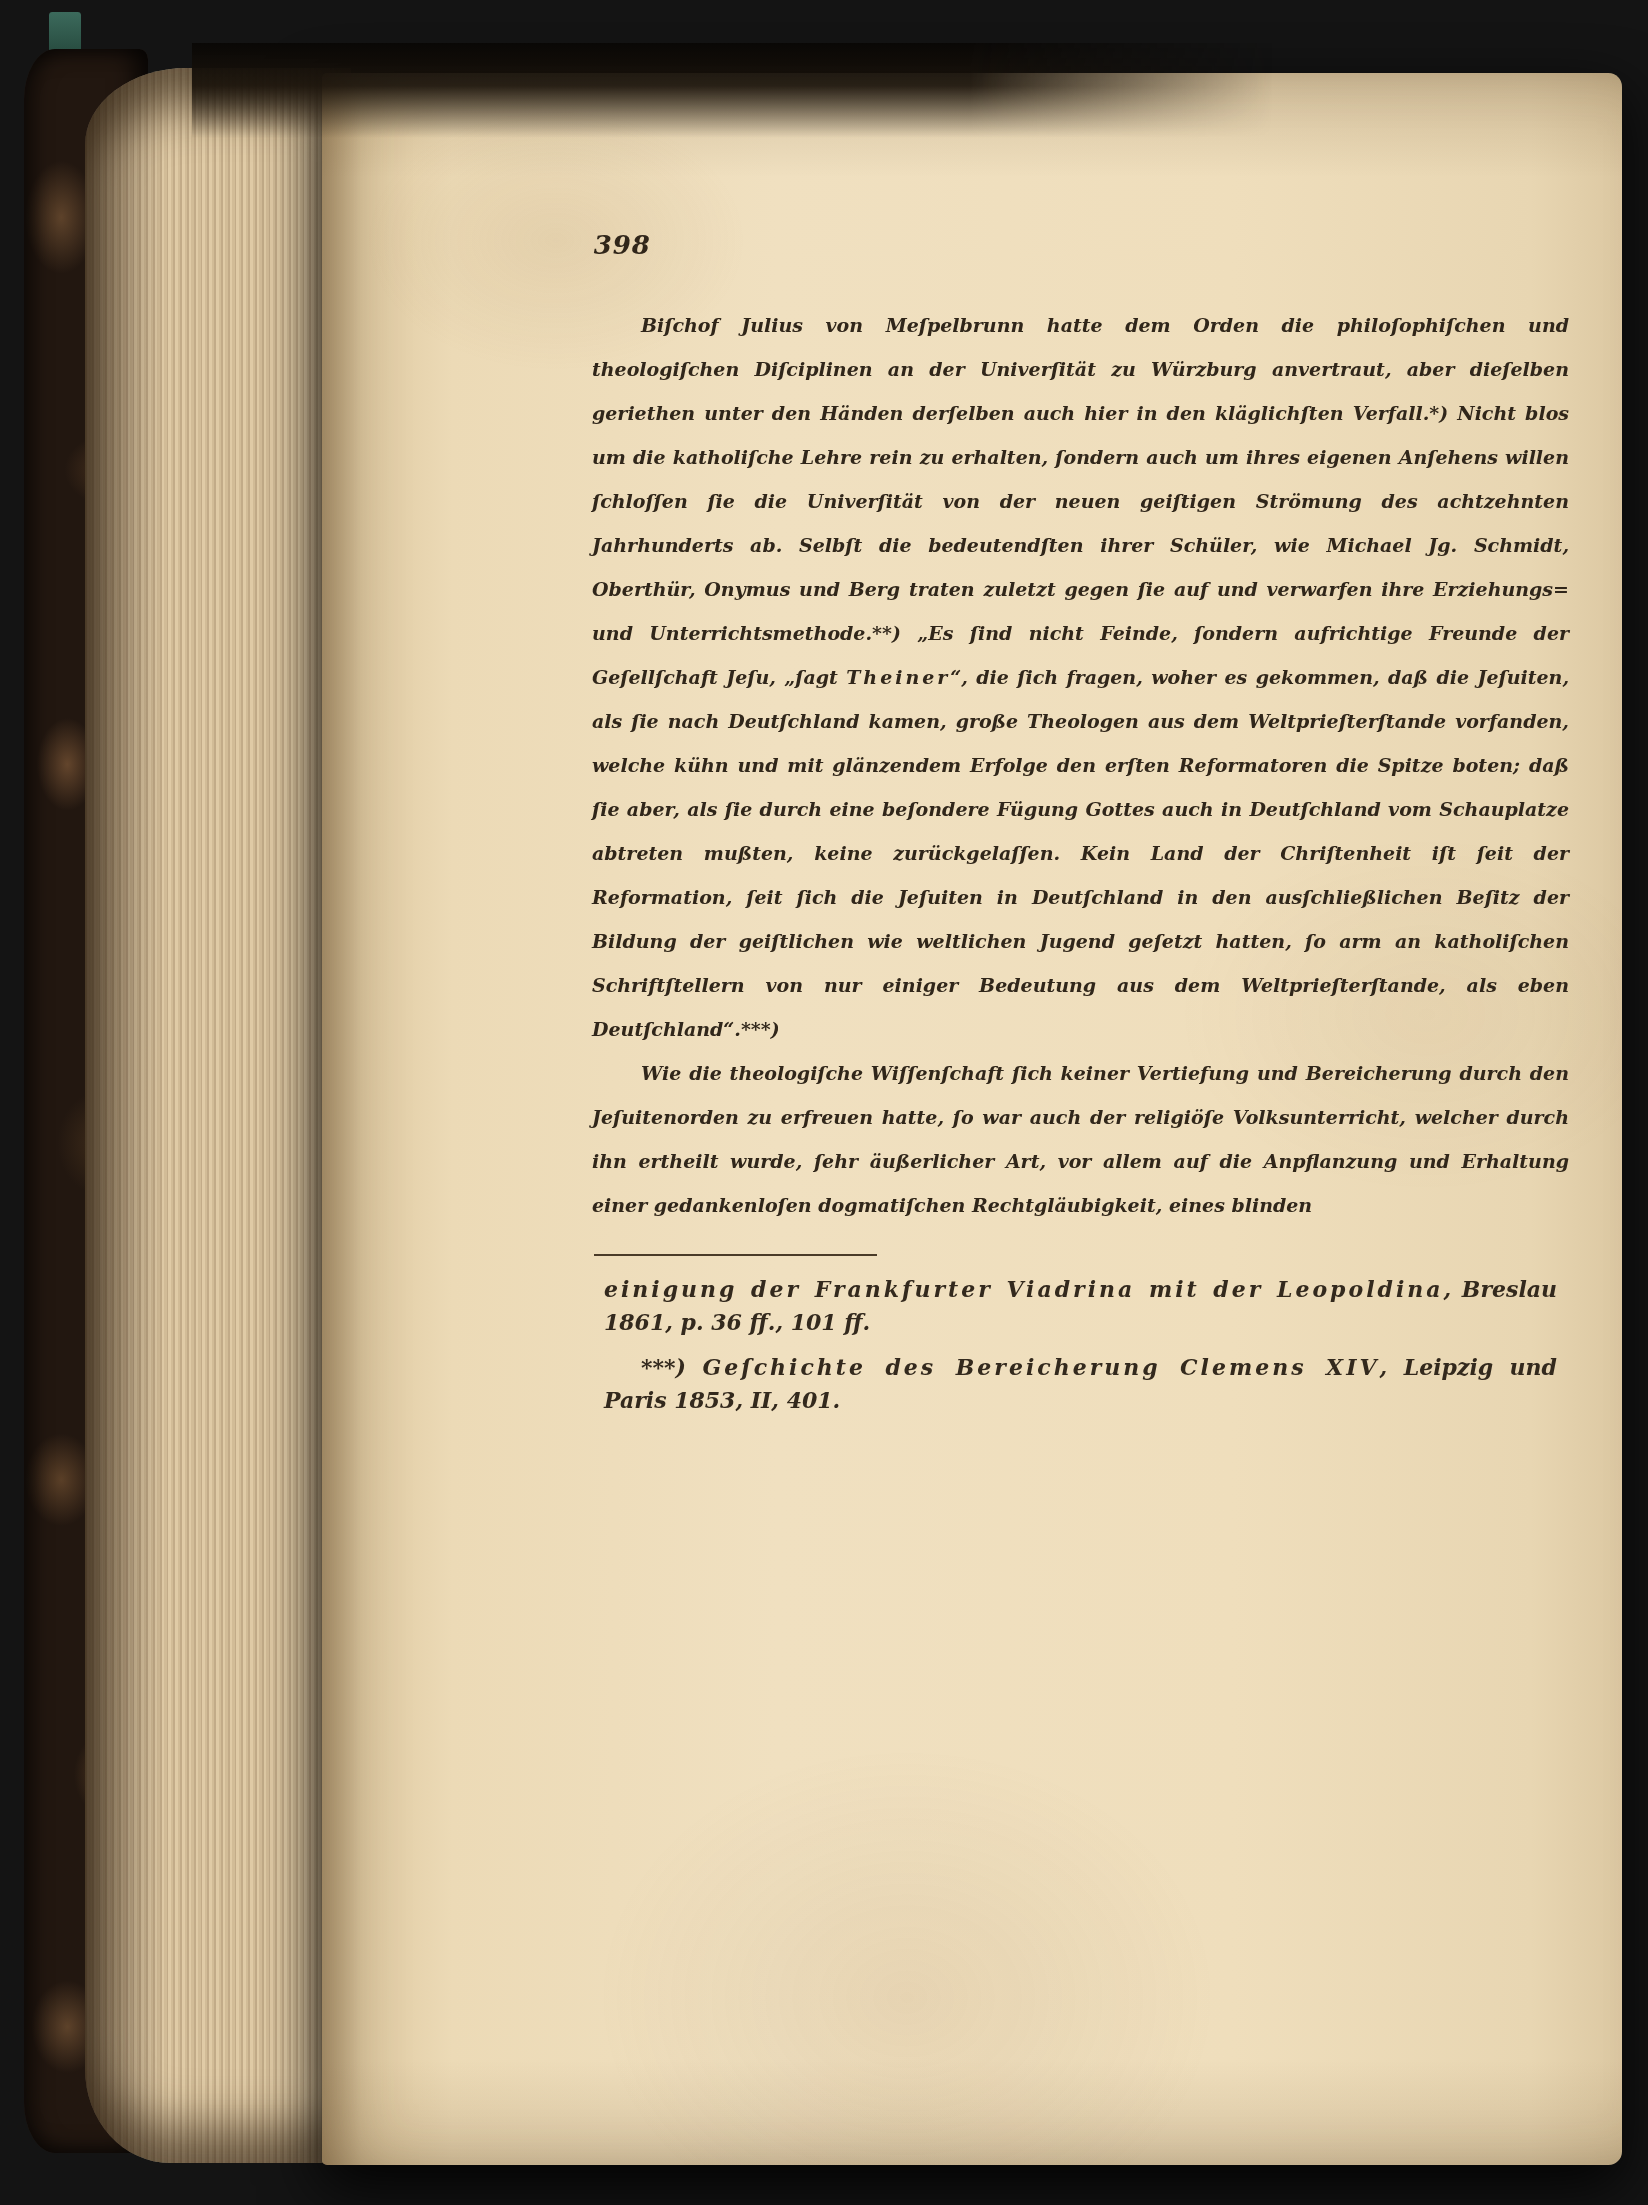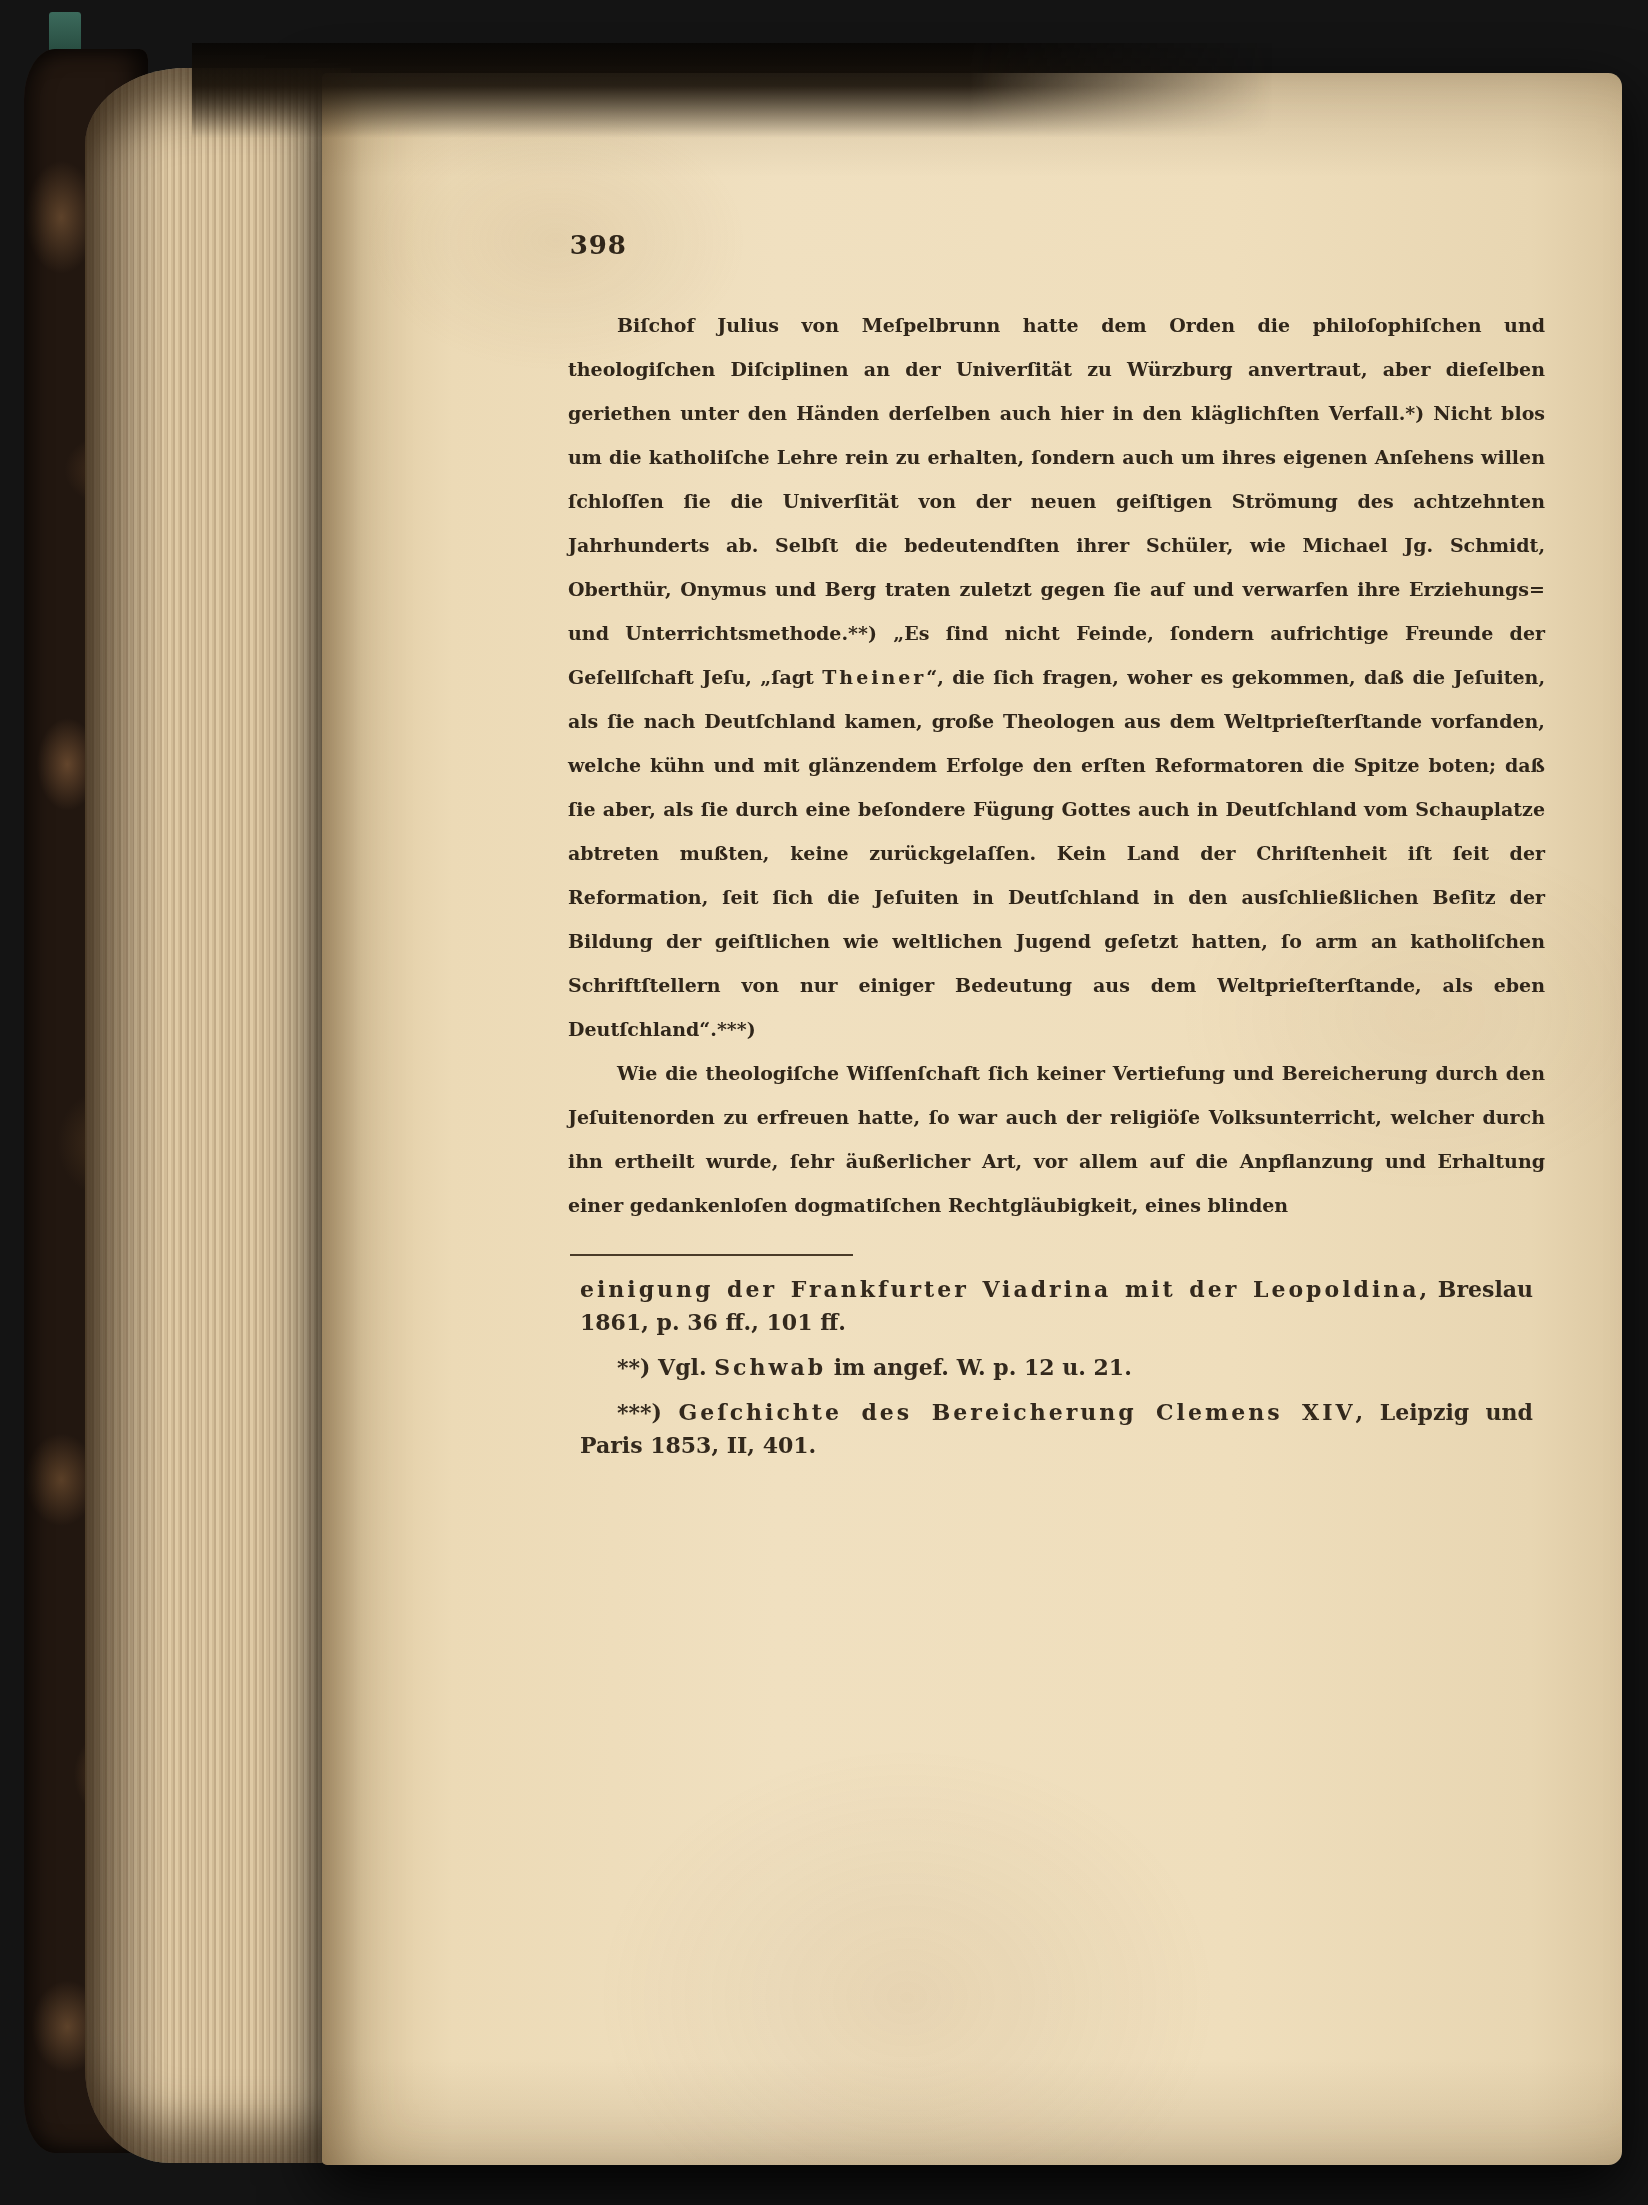--- a/index.html
+++ b/index.html
@@ -68,22 +68,23 @@
   .top-edge{
     position:absolute;left:192px;top:43px;width:1081px;height:95px;
     background:linear-gradient(to bottom, rgba(10,8,6,.97) 0%, rgba(26,19,11,.92) 45%, rgba(26,19,11,0) 100%);
     -webkit-mask-image:linear-gradient(90deg,#000 72%,rgba(0,0,0,0) 100%);
     mask-image:linear-gradient(90deg,#000 72%,rgba(0,0,0,0) 100%);
     z-index:4;
   }
 
   
   .text-area{
-    position:absolute;left:568px;top:228px;width:977px;z-index:6;
+    position:absolute;left:592px;top:228px;width:977px;z-index:6;
     color:#30261a;
+    font-style:italic;
   }
   .header{position:relative;height:36px;margin-bottom:39px;}
   .page-number{
     position:absolute;left:1.7px;top:1.7px;
     font-size:26px;font-weight:700;letter-spacing:0.9px;
   }
   .running-title{
     text-align:center;font-size:23px;font-weight:700;letter-spacing:0.4px;
     padding-top:3.4px;color:#33291d;
   }
@@ -121,19 +122,18 @@
     <p class="body-par"><span>Biſchof Julius von Meſpelbrunn hatte dem Orden die philoſophiſchen und theologiſchen Diſciplinen an der Univerſität zu Würzburg anvertraut, aber dieſelben geriethen unter den Händen derſelben auch hier in den kläglichſten Verfall.*) Nicht blos um die katholiſche Lehre rein zu erhalten, ſondern auch um ihres eigenen Anſehens willen ſchloſſen ſie die Univerſität von der neuen geiſtigen Strömung des achtzehnten Jahrhunderts ab. Selbſt die bedeutendſten ihrer Schüler, wie Michael Jg. Schmidt, Oberthür, Onymus und Berg traten zuletzt gegen ſie auf und verwarfen ihre Erziehungs= und Unterrichtsmethode.**) „Es ſind nicht Feinde, ſondern aufrichtige Freunde der Geſellſchaft Jeſu, „ſagt </span><span class="spaced">Theiner</span><span>“, die ſich fragen, woher es gekommen, daß die Jeſuiten, als ſie nach Deutſchland kamen, große Theologen aus dem Weltprieſterſtande vorfanden, welche kühn und mit glänzendem Erfolge den erſten Reformatoren die Spitze boten; daß ſie aber, als ſie durch eine beſondere Fügung Gottes auch in Deutſchland vom Schauplatze abtreten mußten, keine zurückgelaſſen. Kein Land der Chriſtenheit iſt ſeit der Reformation, ſeit ſich die Jeſuiten in Deutſchland in den ausſchließlichen Beſitz der Bildung der geiſtlichen wie weltlichen Jugend geſetzt hatten, ſo arm an katholiſchen Schriftſtellern von nur einiger Bedeutung aus dem Weltprieſterſtande, als eben Deutſchland“.***)</span></p>
 
     <p class="body-par">Wie die theologiſche Wiſſenſchaft ſich keiner Vertiefung und Bereicherung durch den Jeſuitenorden zu erfreuen hatte, ſo war auch der religiöſe Volksunterricht, welcher durch ihn ertheilt wurde, ſehr äußerlicher Art, vor allem auf die Anpflanzung und Erhaltung einer gedankenloſen dogmatiſchen Rechtgläubigkeit, eines blinden</p>
 
     <div class="fn-rule"></div>
 
     <div class="footnotes">
       <p class="fn fn-cont"><span class="spaced">einigung der Frankfurter Viadrina mit der Leopoldina</span><span>, Breslau 1861, p. 36 ff., 101 ff.</span></p>
 
 
-      <p class="fn"><span>**) </span><span>Vgl. </span><span class="spaced">Schwab</span><span> im angef. W. p. 12 u. 21.</span></p>
 
       <p class="fn"><span>***) </span><span class="spaced">Geſchichte des Bereicherung Clemens XIV</span><span>, Leipzig und Paris 1853, II, 401.</span></p>
     </div>
   </div>
 </div>
 
 
 </body></html>

